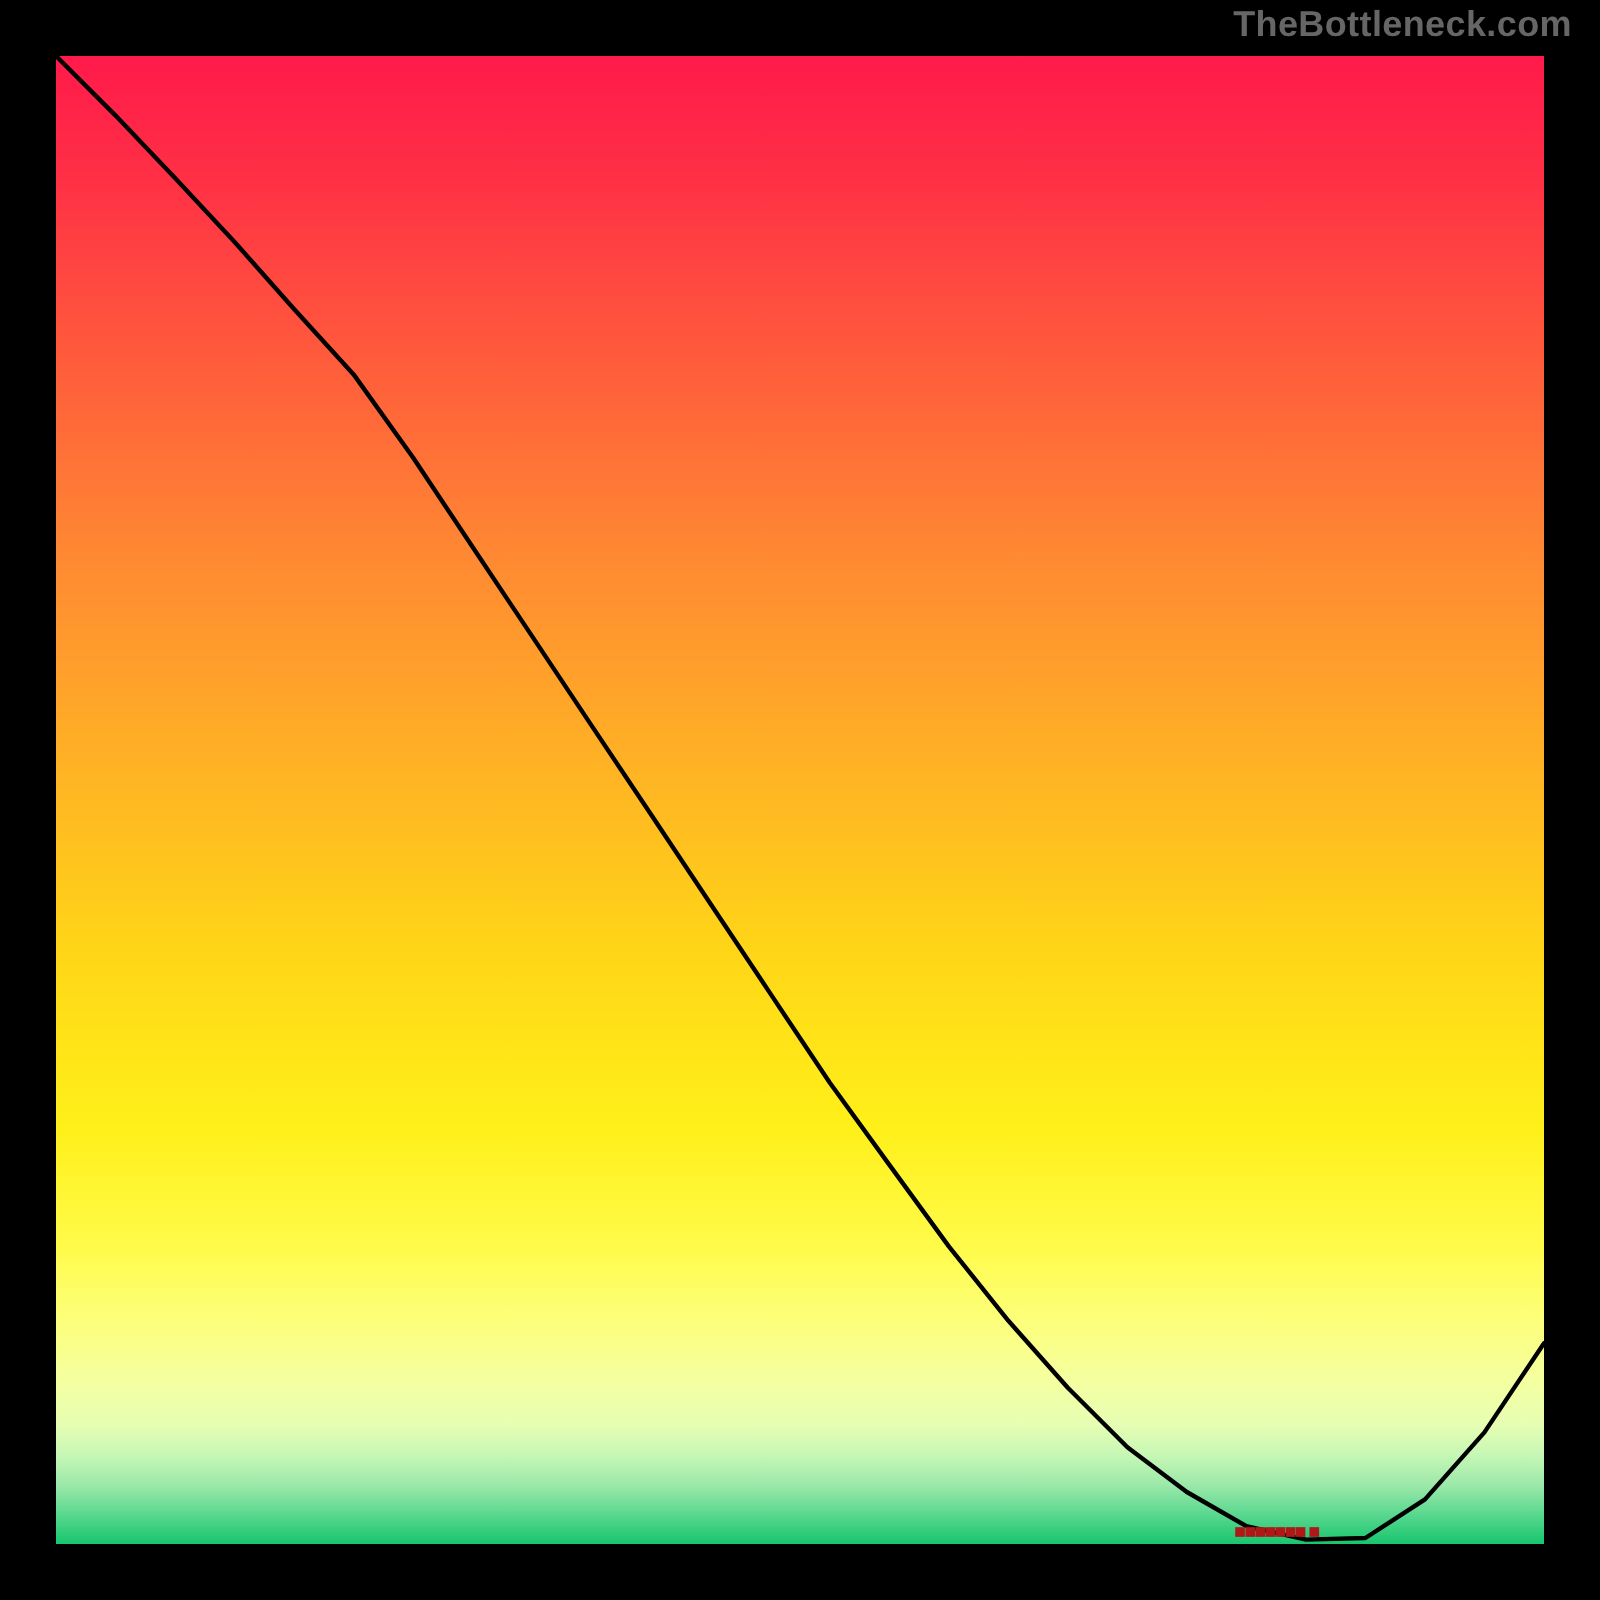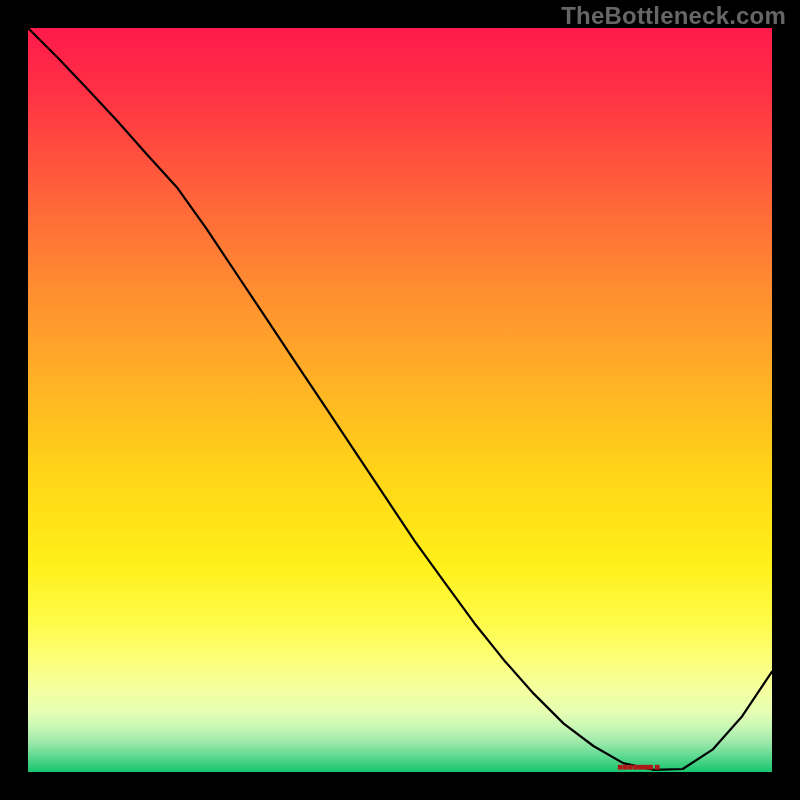--- a/index.html
+++ b/index.html
@@ -14,21 +14,21 @@
   .wrap {
     position: relative;
     width: 800px;
     height: 800px;
   }
   .attribution {
     position: absolute;
     top: 2px;
     right: 14px;
     color: #666;
-    font-size: 24px;
+    font-size: 18px;
     font-weight: bold;
     letter-spacing: 0.2px;
   }
   .plot-area {
     position: absolute;
     left: 28px;
     top: 28px;
     width: 744px;
     height: 744px;
     

